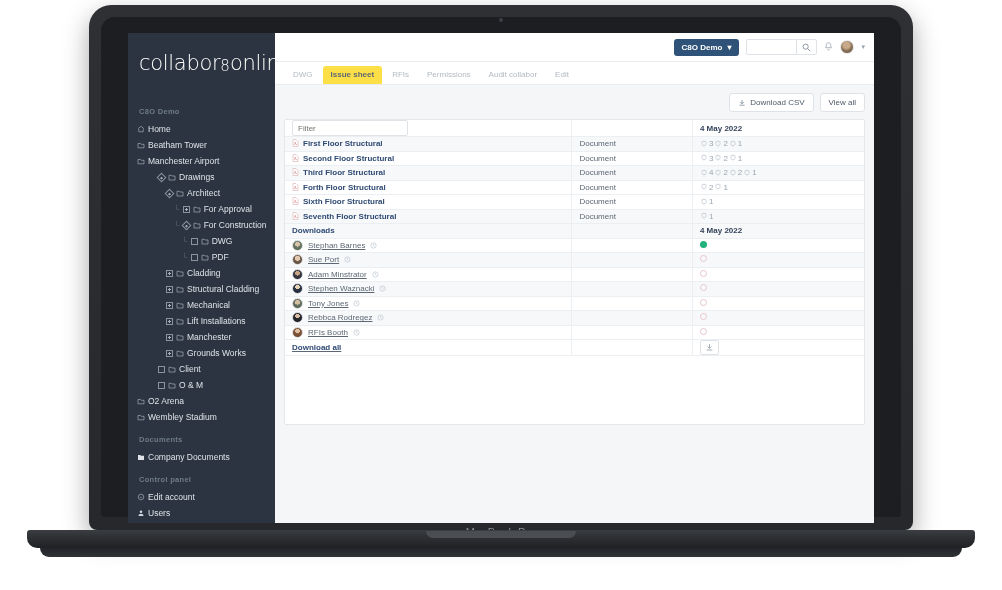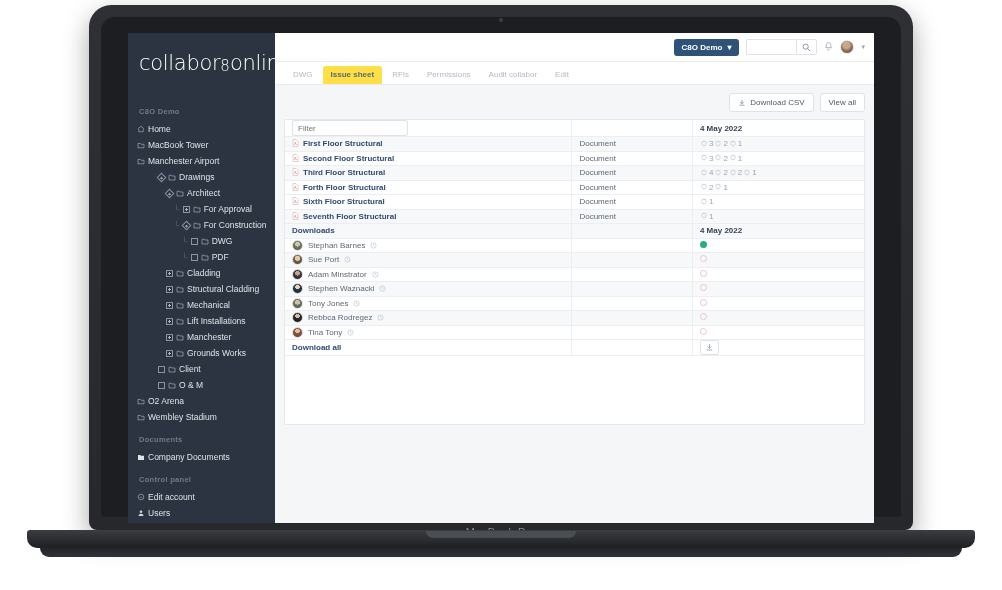--- a/index.html
+++ b/index.html
@@ -213,21 +213,21 @@
   }
   .dot-off {
     width: 7px; height: 7px; border-radius: 50%;
     border: 1px solid #e8c6cb; display: inline-block;
   }
   .dl-btn {
     width: 19px; height: 15px; border: 1px solid #dfe3e8; background: #fff;
     border-radius: 2px; display: flex; align-items: center;
     justify-content: center; cursor: pointer;
   }
-  td.tall { height: 18px; }
+  td.tall { height: 18px; text-decoration: underline; }
 </style>
 </head>
 <body>
 
 <div id="stage">
 
   <div class="laptop-lid">
     <div class="lid-inner"></div>
     <div class="camera"></div>
   </div>
@@ -255,21 +255,21 @@
               </svg>
             </span>
     <span>Home</span>
           </div>
           <div class="side-row">
             <span class="ico">
               <svg width="8" height="8" viewBox="0 0 16 16">
                 <path d="M2 5h5l1.3 1.6H14v7H2z" stroke="#aab3bf" stroke-width="1.3" fill="none"></path>
               </svg>
             </span>
-    <span>MacBook Tower</span>
+    <span>Beatham Tower</span>
           </div>
           <div class="side-row">
             <span class="ico">
               <svg width="8" height="8" viewBox="0 0 16 16">
                 <path d="M2 5h5l1.3 1.6H14v7H2z" stroke="#aab3bf" stroke-width="1.3" fill="none"></path>
               </svg>
             </span>
     <span>Manchester Airport</span>
           </div>
         </div>
@@ -828,21 +828,21 @@
   </svg>
       </span>
     </td>
     <td class="tall"></td>
     <td class="tall"><span class="dot-off"></span></td>
               </tr>
               <tr class="">
     <td class="tall">
       <span class="user-cell">
         <span class="av av7"></span>
-        <span>Tina Tony</span>
+        <span>RFIs Booth</span>
         <svg class="clock-ico" width="7" height="7" viewBox="0 0 16 16">
     <circle cx="8" cy="8" r="6" fill="none" stroke="#b7c0ca" stroke-width="1.4"></circle>
     <path d="M8 4.4V8l2.6 1.7" stroke="#b7c0ca" stroke-width="1.4" fill="none"></path>
   </svg>
       </span>
     </td>
     <td class="tall"></td>
     <td class="tall"><span class="dot-off"></span></td>
               </tr>
               <tr>

